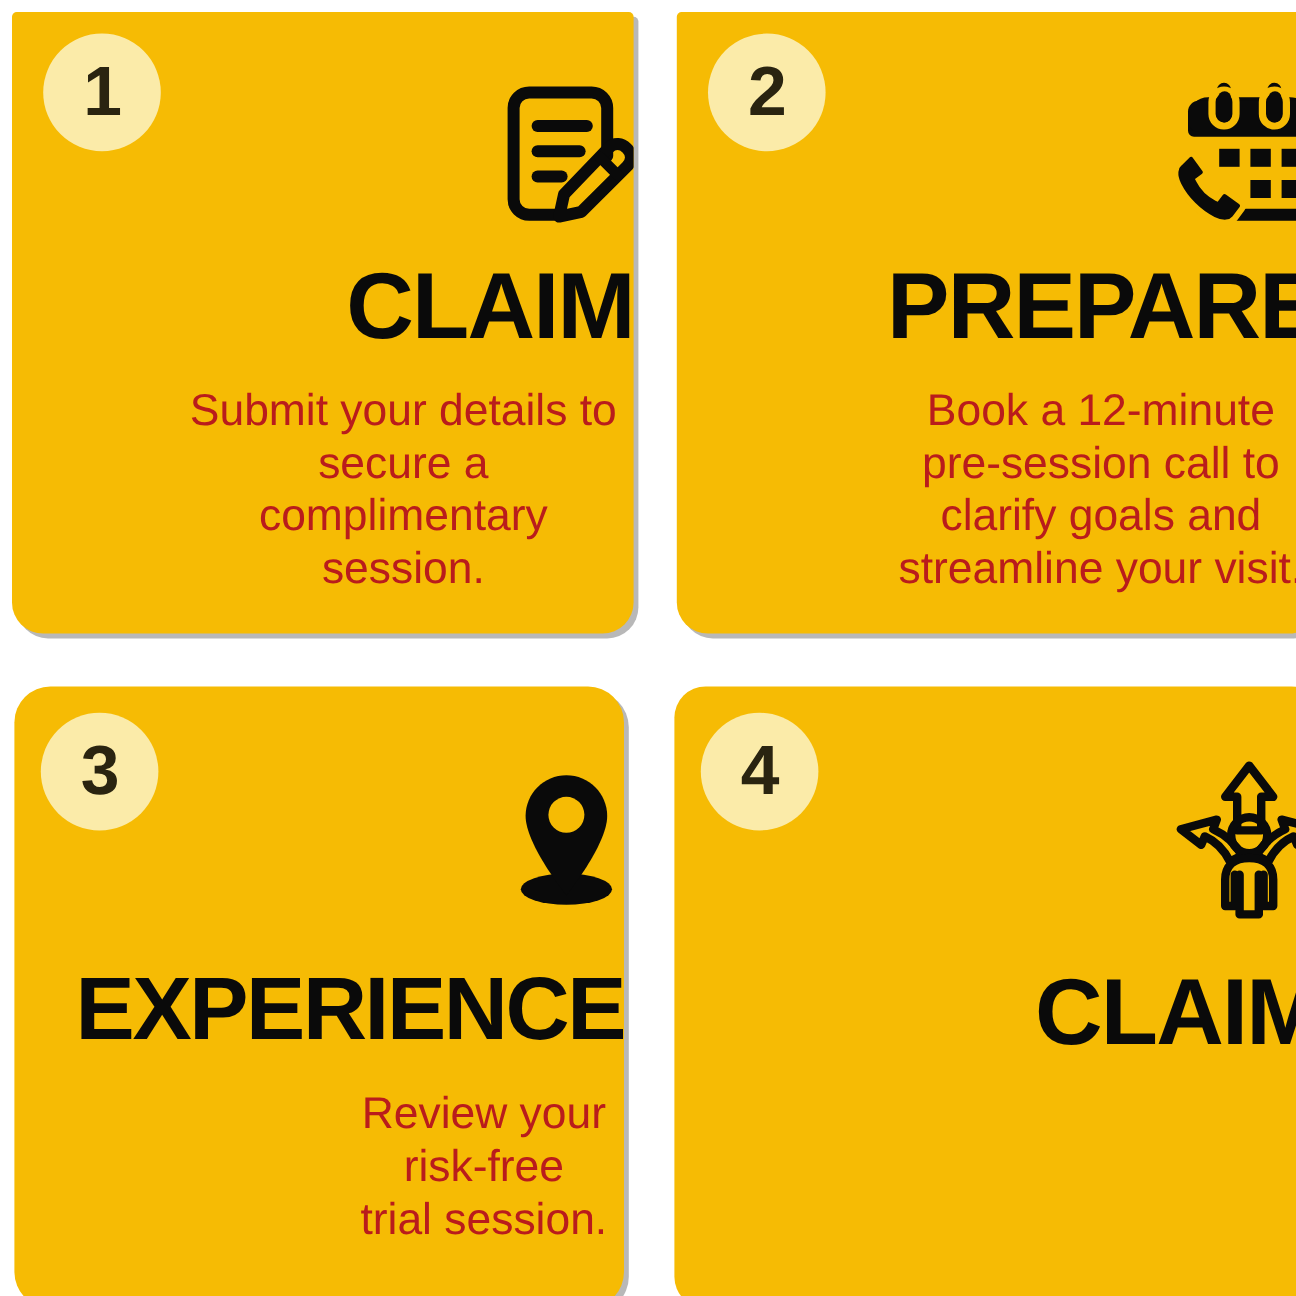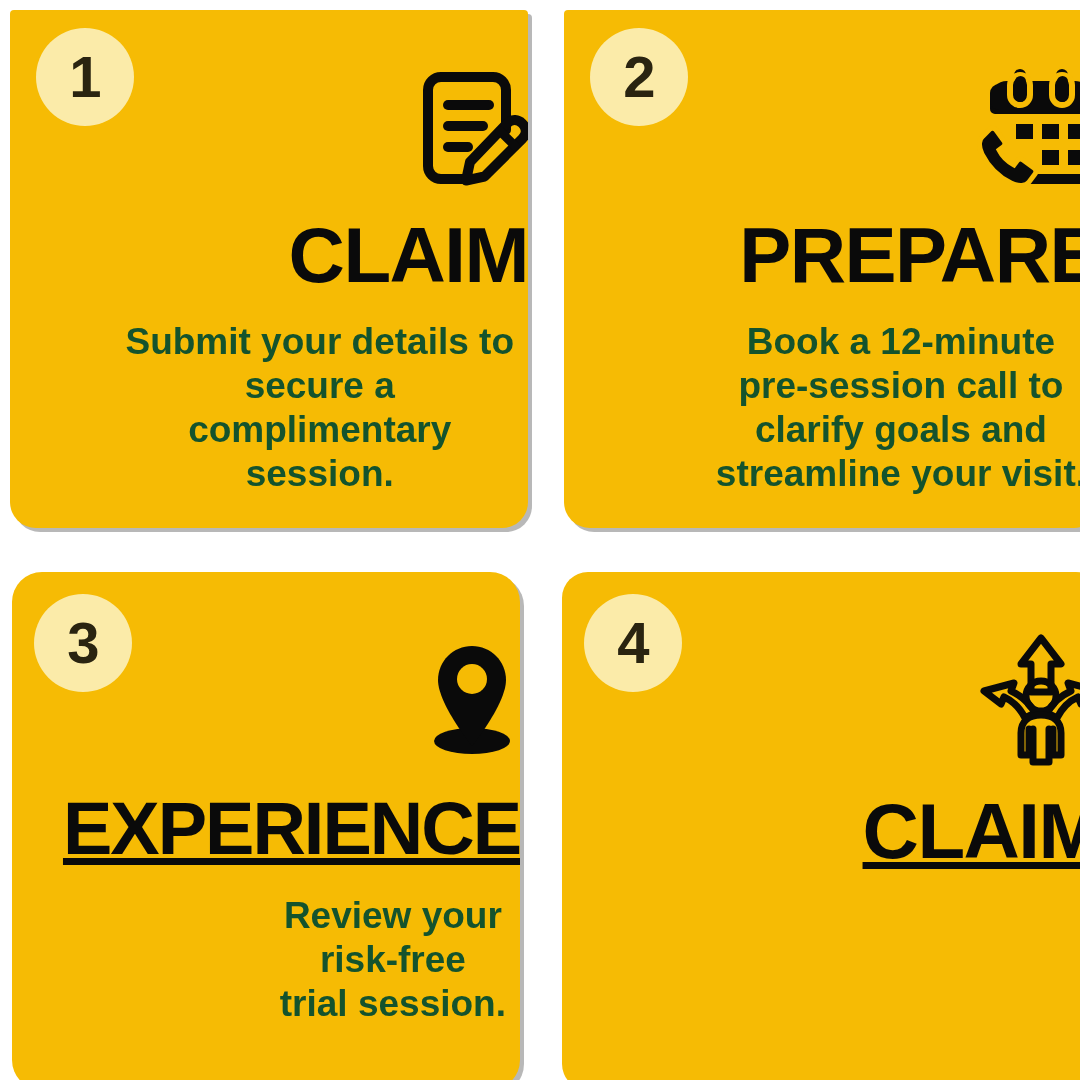--- a/index.html
+++ b/index.html
@@ -102,28 +102,28 @@
   .step-title {
     margin-top: 22px;
     font-size: 78px;
     font-weight: 800;
     letter-spacing: -1.5px;
     color: #0A0A0A;
     line-height: 1;
     text-align: center;
     white-space: nowrap;
   }
-  .card.row-bot .step-title { margin-top: 22px; text-decoration: underline; }
+  .card.row-bot .step-title { margin-top: 34px; }
   .title-xl { font-size: 74px; letter-spacing: -2px; }
 
   .step-desc {
     margin-top: 26px;
     font-size: 37px;
-    font-weight: 700;
-    color: #14532d;
+    font-weight: 400;
+    color: #b91c1c;
     line-height: 1.19;
     text-align: center;
     padding: 0 14px;
     white-space: pre-line;
   }
   .card.row-bot .step-desc { margin-top: 28px; }
 </style>
 </head>
 <body>
 

